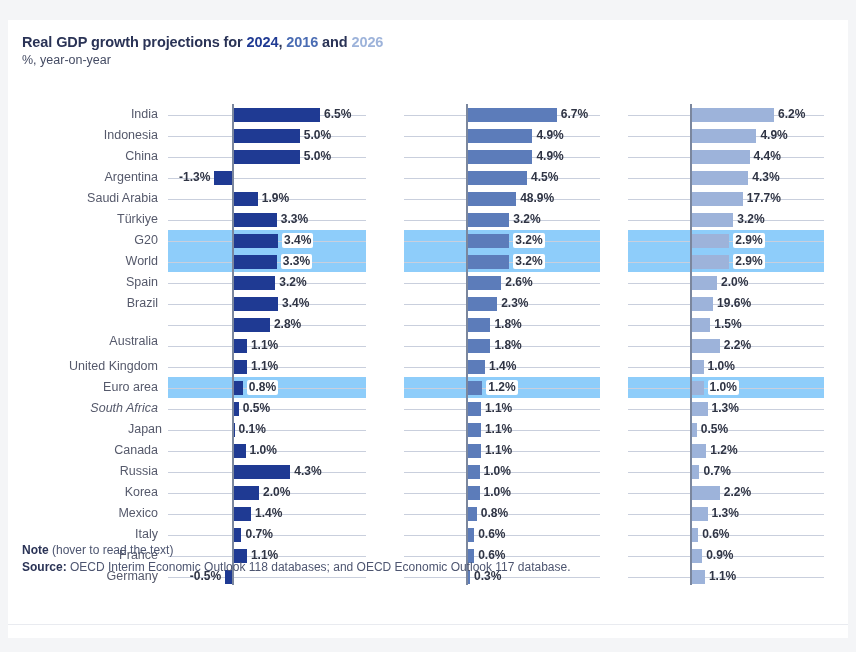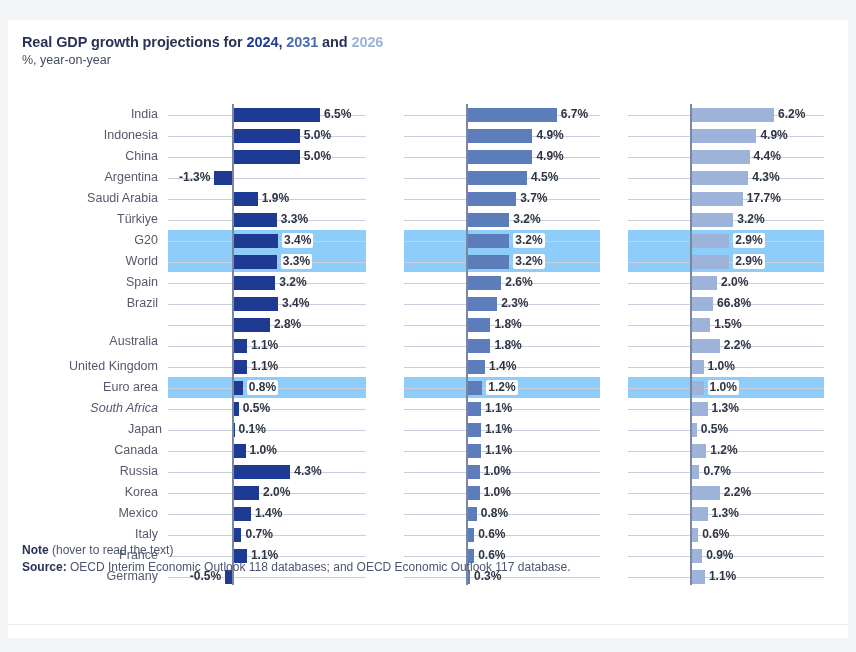--- a/index.html
+++ b/index.html
@@ -60,21 +60,21 @@
   #divider{
     position:absolute;left:0;top:604px;width:840px;height:1px;background:#e9ebf0;
   }
 </style>
 </head>
 <body>
 
 <div id="card">
 
   <div id="title">
-    <span>Real GDP growth projections for </span><span class="y24">2024</span><span>, </span><span class="y25">2031</span><span> and </span><span class="y26">2026</span>
+    <span>Real GDP growth projections for </span><span class="y24">2024</span><span>, </span><span class="y25">2016</span><span> and </span><span class="y26">2026</span>
   </div>
 
   <div id="subtitle">%, year-on-year</div>
 
   <div id="plot">
       <div class="gridline" style="left: 160px; top: 27px; width: 198px;"></div>
       <div class="gridline" style="left: 396px; top: 27px; width: 196px;"></div>
       <div class="gridline" style="left: 620px; top: 27px; width: 196px;"></div>
       <div class="ylabel" style="top: 16px; left: 20px; width: 130px;">India</div>
       <div class="bar" style="background: rgb(31, 58, 147); top: 20px; width: 88.075px; left: 224px;"></div>
@@ -113,21 +113,21 @@
       <div class="vlabel" style="top: 79px; left: 522.975px;">4.5%</div>
       <div class="bar" style="background: rgb(157, 179, 218); top: 83px; width: 58.265px; left: 682px;"></div>
       <div class="vlabel" style="top: 79px; left: 744.265px;">4.3%</div>
       <div class="gridline" style="left: 160px; top: 111px; width: 198px;"></div>
       <div class="gridline" style="left: 396px; top: 111px; width: 196px;"></div>
       <div class="gridline" style="left: 620px; top: 111px; width: 196px;"></div>
       <div class="ylabel" style="top: 100px; left: 20px; width: 130px;">Saudi Arabia</div>
       <div class="bar" style="background: rgb(31, 58, 147); top: 104px; width: 25.745px; left: 224px;"></div>
       <div class="vlabel" style="top: 100px; left: 253.745px;">1.9%</div>
       <div class="bar" style="background: rgb(92, 124, 186); top: 104px; width: 50.135px; left: 458px;"></div>
-      <div class="vlabel" style="top: 100px; left: 512.135px;">3.7%</div>
+      <div class="vlabel" style="top: 100px; left: 512.135px;">48.9%</div>
       <div class="bar" style="background: rgb(157, 179, 218); top: 104px; width: 52.845px; left: 682px;"></div>
       <div class="vlabel" style="top: 100px; left: 738.845px;">17.7%</div>
       <div class="gridline" style="left: 160px; top: 132px; width: 198px;"></div>
       <div class="gridline" style="left: 396px; top: 132px; width: 196px;"></div>
       <div class="gridline" style="left: 620px; top: 132px; width: 196px;"></div>
       <div class="ylabel" style="top: 121px; left: 20px; width: 130px;">Türkiye</div>
       <div class="bar" style="background: rgb(31, 58, 147); top: 125px; width: 44.715px; left: 224px;"></div>
       <div class="vlabel" style="top: 121px; left: 272.715px;">3.3%</div>
       <div class="bar" style="background: rgb(92, 124, 186); top: 125px; width: 43.36px; left: 458px;"></div>
       <div class="vlabel" style="top: 121px; left: 505.36px;">3.2%</div>
@@ -171,21 +171,21 @@
       <div class="vlabel" style="top: 184px; left: 713.1px;">2.0%</div>
       <div class="gridline" style="left: 160px; top: 216px; width: 198px;"></div>
       <div class="gridline" style="left: 396px; top: 216px; width: 196px;"></div>
       <div class="gridline" style="left: 620px; top: 216px; width: 196px;"></div>
       <div class="ylabel" style="top: 205px; left: 20px; width: 130px;">Brazil</div>
       <div class="bar" style="background: rgb(31, 58, 147); top: 209px; width: 46.07px; left: 224px;"></div>
       <div class="vlabel" style="top: 205px; left: 274.07px;">3.4%</div>
       <div class="bar" style="background: rgb(92, 124, 186); top: 209px; width: 31.165px; left: 458px;"></div>
       <div class="vlabel" style="top: 205px; left: 493.165px;">2.3%</div>
       <div class="bar" style="background: rgb(157, 179, 218); top: 209px; width: 23.035px; left: 682px;"></div>
-      <div class="vlabel" style="top: 205px; left: 709.035px;">66.8%</div>
+      <div class="vlabel" style="top: 205px; left: 709.035px;">19.6%</div>
       <div class="gridline" style="left: 160px; top: 237px; width: 198px;"></div>
       <div class="gridline" style="left: 396px; top: 237px; width: 196px;"></div>
       <div class="gridline" style="left: 620px; top: 237px; width: 196px;"></div>
       <div class="bar" style="background: rgb(31, 58, 147); top: 230px; width: 37.94px; left: 224px;"></div>
       <div class="vlabel" style="top: 226px; left: 265.94px;">2.8%</div>
       <div class="bar" style="background: rgb(92, 124, 186); top: 230px; width: 24.39px; left: 458px;"></div>
       <div class="vlabel" style="top: 226px; left: 486.39px;">1.8%</div>
       <div class="bar" style="background: rgb(157, 179, 218); top: 230px; width: 20.325px; left: 682px;"></div>
       <div class="vlabel" style="top: 226px; left: 706.325px;">1.5%</div>
       <div class="gridline" style="left: 160px; top: 258px; width: 198px;"></div>

